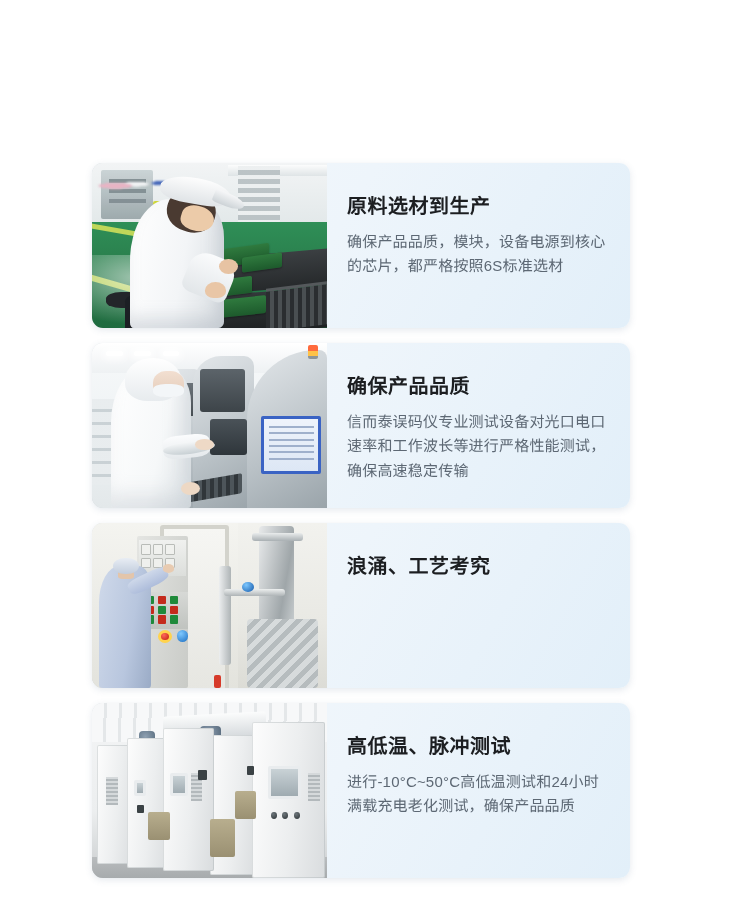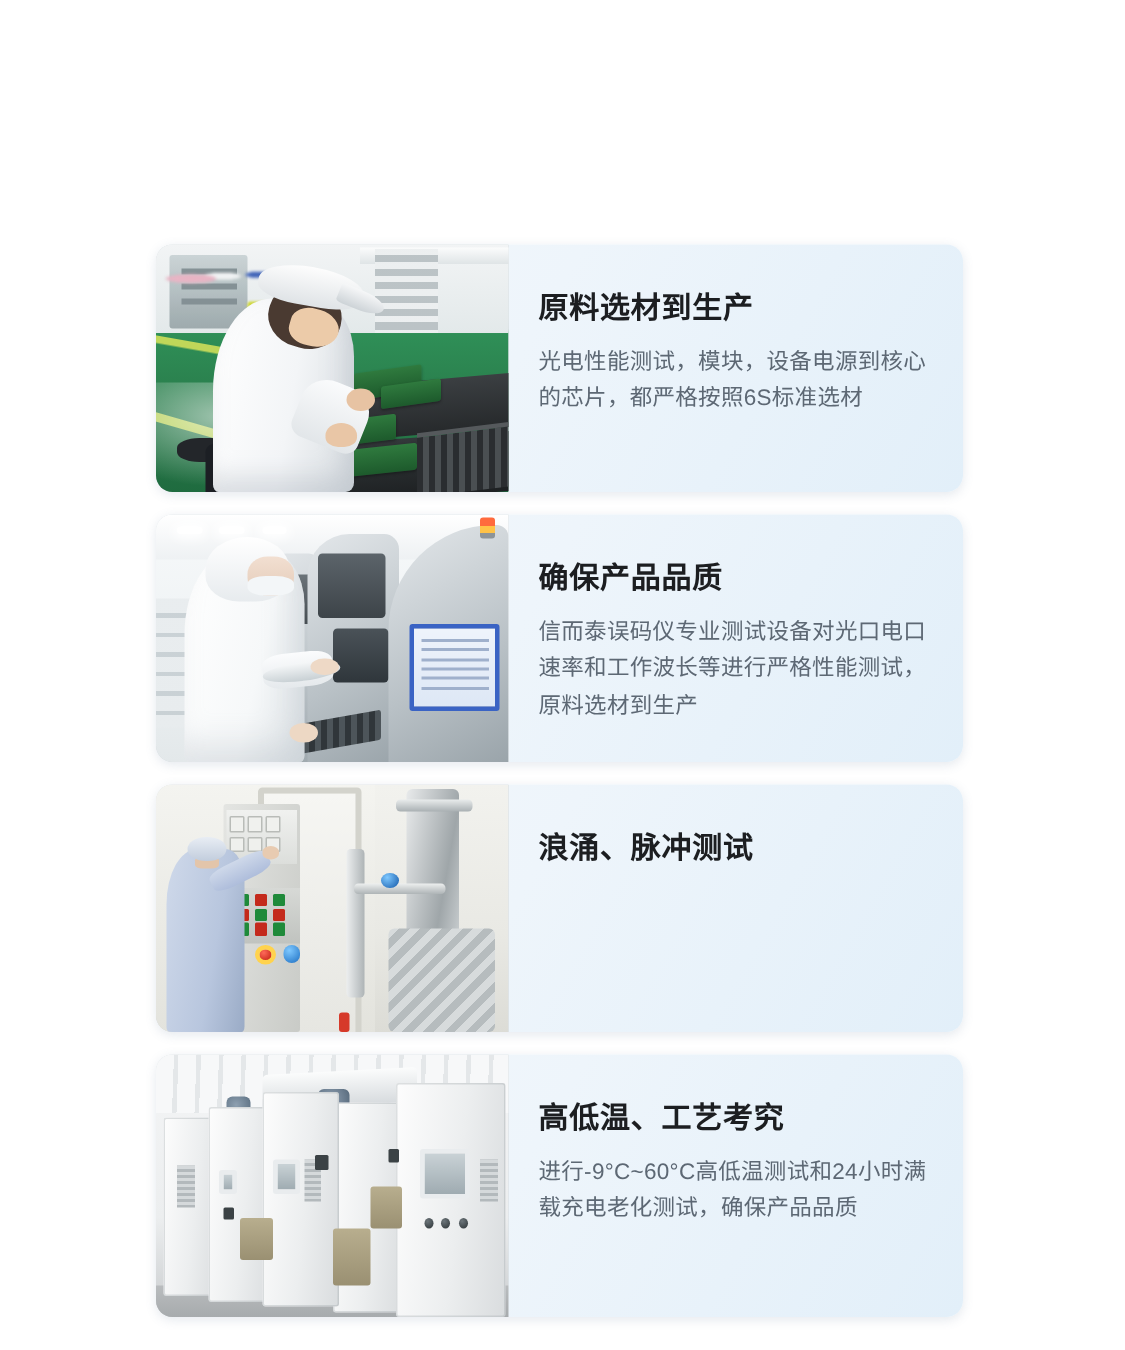--- a/index.html
+++ b/index.html
@@ -20,21 +20,21 @@
     font-size:46px;
     font-weight:700;
     letter-spacing:1px;
     color:#18191b;
     line-height:1.18;
     white-space:pre;
   }
 
   
   .cards{
-    position:absolute;left:104px;top:163px;
+    position:absolute;left:92px;top:163px;
     width:538px;
     display:flex;flex-direction:column;
     gap:15px;
   }
   .card{
     position:relative;
     display:flex;
     height:165px;
     border-radius:11px;
     overflow:hidden;
@@ -293,21 +293,21 @@
         <div class="p1-worker-coat"></div>
         <div class="p1-worker-arm"></div>
         <div class="p1-head"></div>
         <div class="p1-face"></div>
         <div class="p1-cap"></div>
         <div class="p1-worker-hand"></div>
         <div class="p1-worker-hand2"></div>
       </div>
       <div class="card-body">
         <p class="card-title">原料选材到生产</p>
-        <p class="card-desc">光电性能测试，模块，设备电源到核心的芯片，都严格按照6S标准选材</p>
+        <p class="card-desc">确保产品品质，模块，设备电源到核心的芯片，都严格按照6S标准选材</p>
       </div>
     </div>
 
     <div class="card">
       <div class="card-media">
         <div class="ph p2-bg"></div>
         <div class="p2-ceiling"></div>
         <div class="p2-light" style="left:6%"></div>
         <div class="p2-light" style="left:18%"></div>
         <div class="p2-light" style="left:30%"></div>
@@ -332,21 +332,21 @@
         <div class="p2-hood"></div>
         <div class="p2-facewin"></div>
         <div class="p2-mask"></div>
         <div class="p2-arm"></div>
         <div class="p2-tray"></div>
         <div class="p2-hand"></div>
         <div class="p2-hand2"></div>
       </div>
       <div class="card-body">
         <p class="card-title">确保产品品质</p>
-        <p class="card-desc">信而泰误码仪专业测试设备对光口电口速率和工作波长等进行严格性能测试，原料选材到生产</p>
+        <p class="card-desc">信而泰误码仪专业测试设备对光口电口速率和工作波长等进行严格性能测试，确保高速稳定传输</p>
       </div>
     </div>
 
     <div class="card">
       <div class="card-media">
         <div class="ph p3-bg"></div>
         <div class="p3-wall"></div>
         <div class="p3-doorframe"></div>
         <div class="p3-column"></div>
         <div class="p3-flange"></div>
@@ -377,21 +377,21 @@
         <div class="p3-blue"></div>
         <div class="p3-legs"></div>
         <div class="p3-person"></div>
         <div class="p3-arm"></div>
         <div class="p3-hand"></div>
         <div class="p3-neck"></div>
         <div class="p3-hair"></div>
         <div class="p3-red"></div>
       </div>
       <div class="card-body">
-        <p class="card-title">浪涌、脉冲测试</p>
+        <p class="card-title">浪涌、工艺考究</p>
       </div>
     </div>
 
     <div class="card card--tall">
       <div class="card-media">
         <div class="ph p4-bg"></div>
         <div class="p4-ceil"></div>
         <div class="p4-duct"></div>
         <div class="p4-fan"></div>
         <div class="p4-fan2"></div>
@@ -411,19 +411,19 @@
         <div class="p4-vent v3"></div>
         <div class="p4-vent v2"></div>
         <div class="p4-darkslot" style="left:45%;top:38%;width:4%;height:6%"></div>
         <div class="p4-darkslot" style="left:66%;top:36%;width:3%;height:5%"></div>
         <div class="p4-darkslot" style="left:19%;top:58%;width:3%;height:5%"></div>
         <div class="p4-knob" style="left:76%;top:62%"></div>
         <div class="p4-knob" style="left:81%;top:62%"></div>
         <div class="p4-knob" style="left:86%;top:62%"></div>
       </div>
       <div class="card-body">
-        <p class="card-title">高低温、工艺考究</p>
-        <p class="card-desc">进行-9°C~60°C高低温测试和24小时满载充电老化测试，确保产品品质</p>
+        <p class="card-title">高低温、脉冲测试</p>
+        <p class="card-desc">进行-10°C~50°C高低温测试和24小时满载充电老化测试，确保产品品质</p>
       </div>
     </div>
 
   </div>
 </div>
 
 </body></html>

